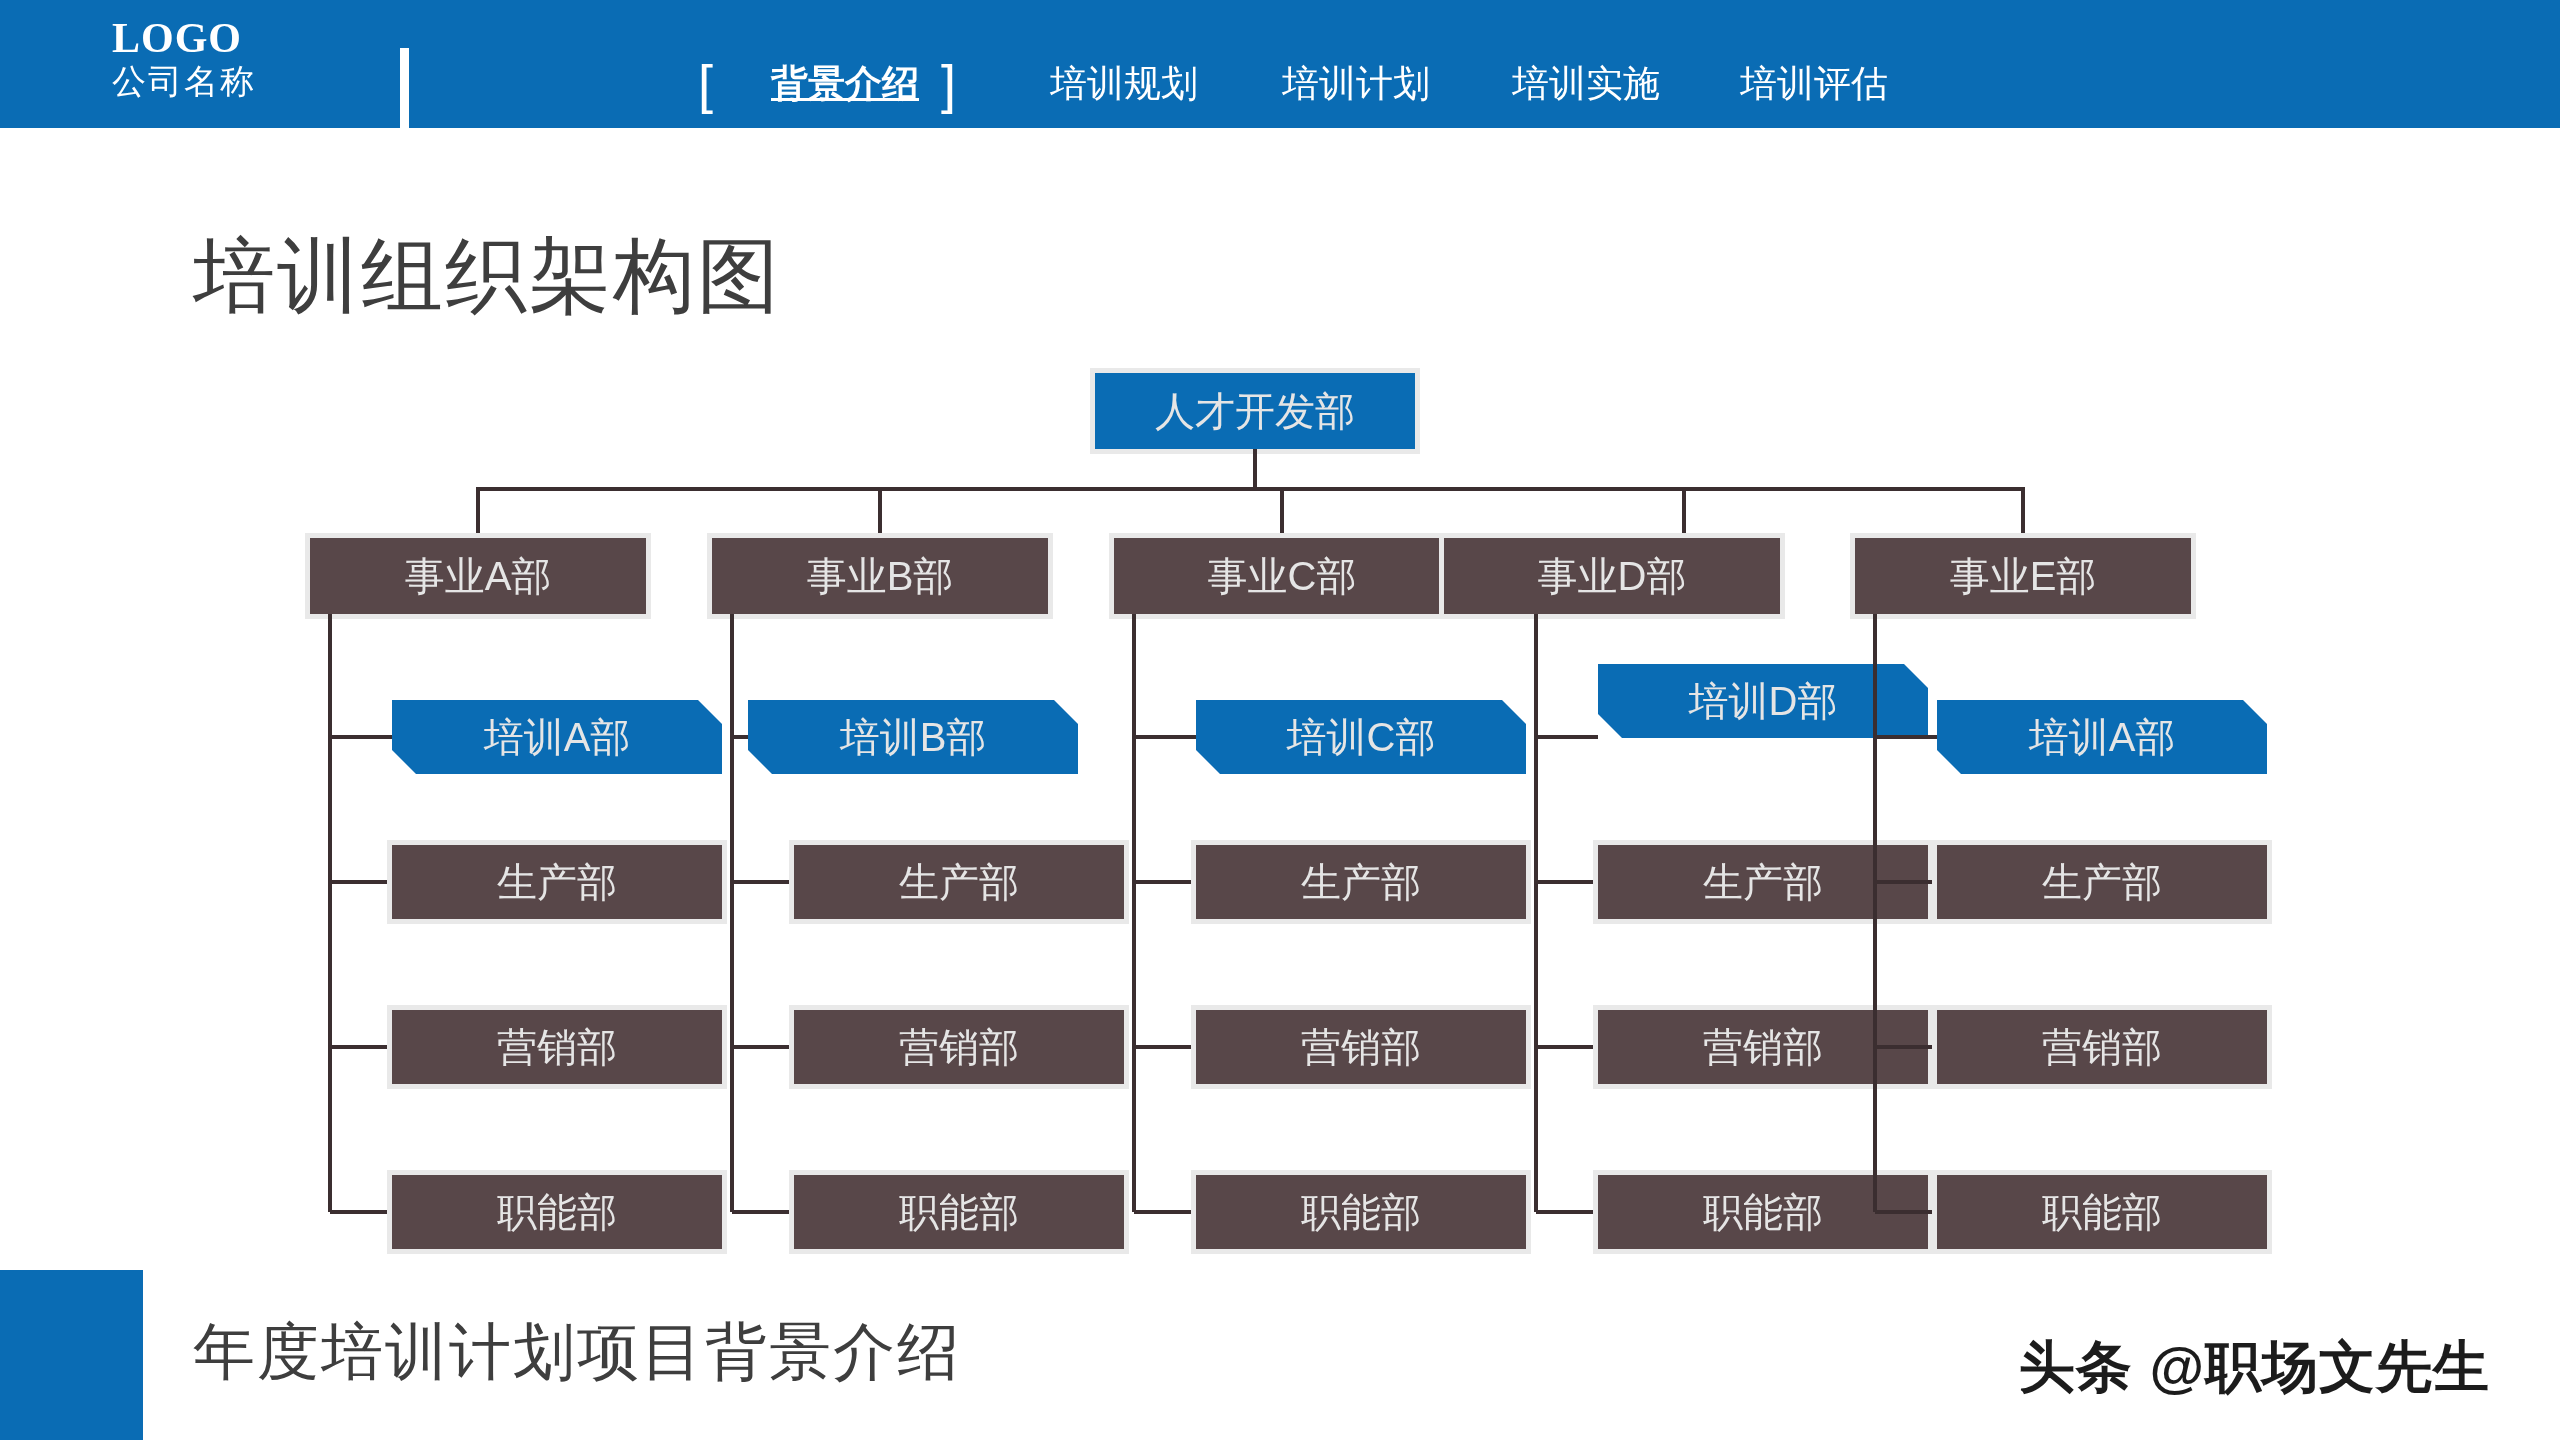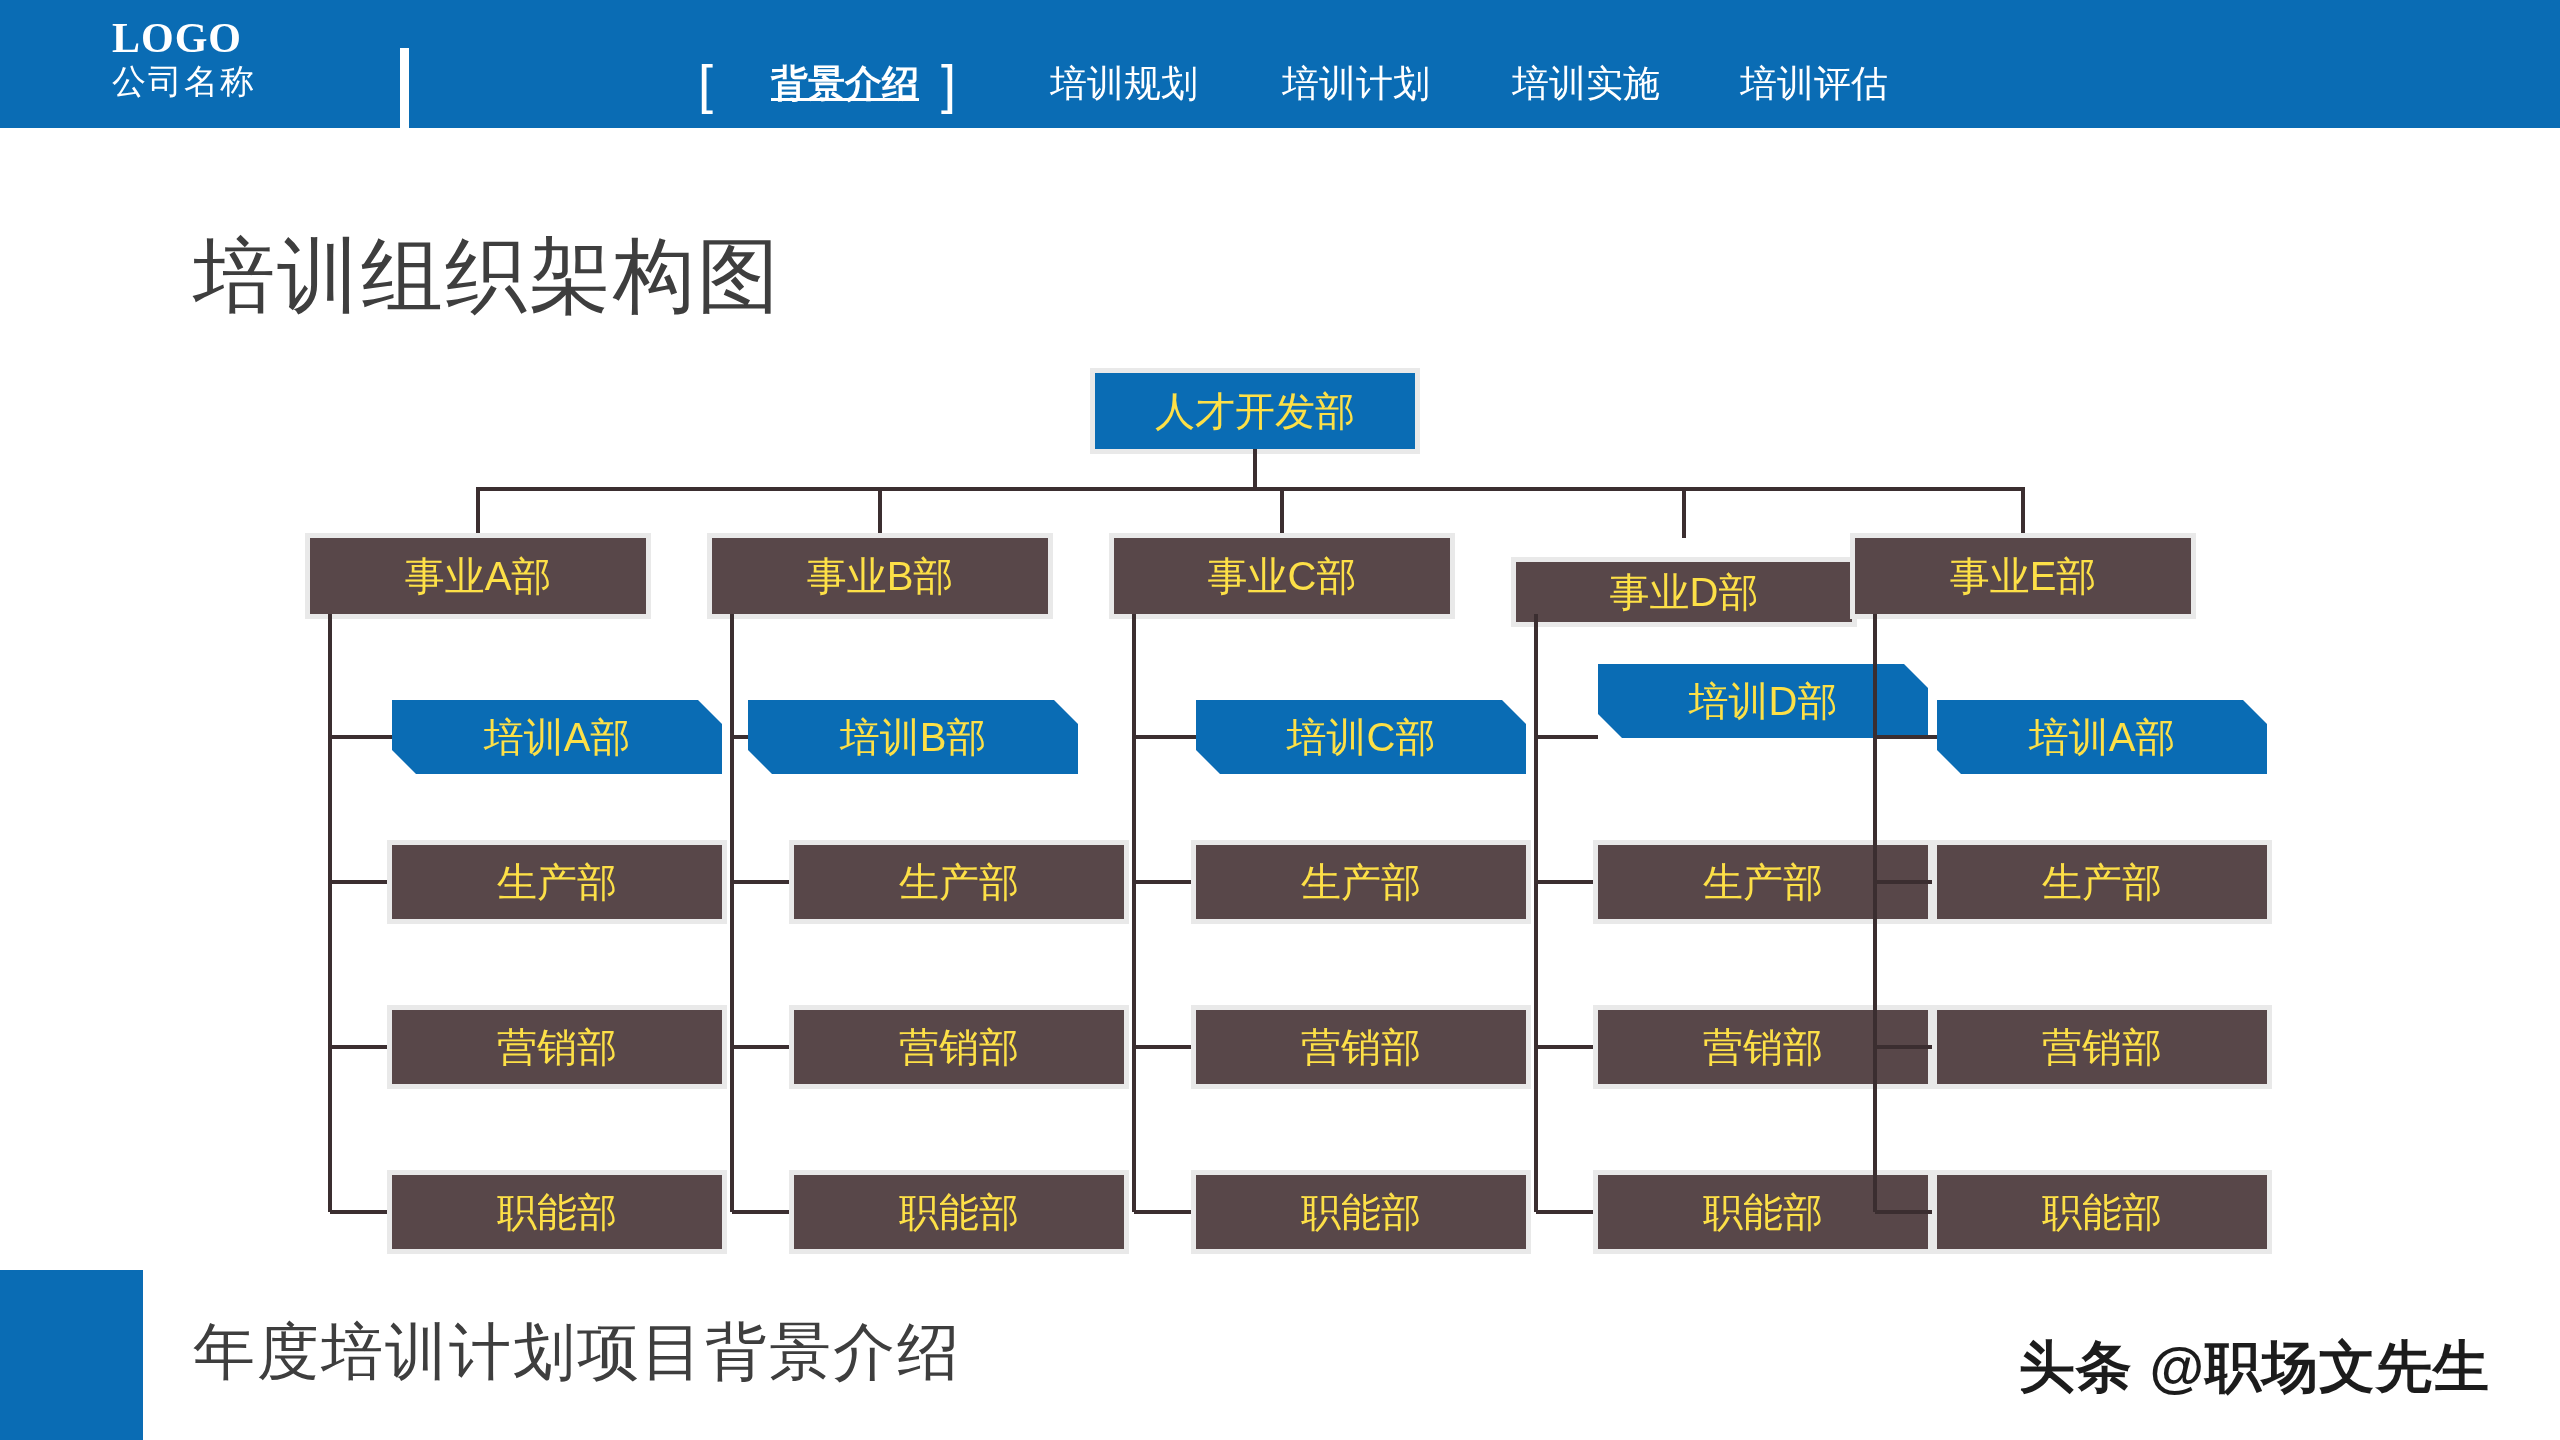--- a/index.html
+++ b/index.html
@@ -50,21 +50,21 @@
   
   .page-title{
     position:absolute;left:193px;top:222px;
     font-size:82px;color:#3E3E3E;letter-spacing:2px;white-space:nowrap;
   }
 
   
   .node{
     position:absolute;
     display:flex;align-items:center;justify-content:center;
-    color:#fde047;font-size:40px;white-space:nowrap;
+    color:#e5e5e5;font-size:40px;white-space:nowrap;
     box-sizing:border-box;
     box-shadow:0 0 0 5px #E9E9E9;
   }
   .node.blue{background:#0A6CB4;}
   .node.brown{background:#584749;}
   .node.bevel{
     box-shadow:none;
     filter:drop-shadow(3px 3px 3px rgba(0,0,0,0.22));
     clip-path:polygon(0 0, calc(100% - 24px) 0, 100% 24px, 100% 100%, 24px 100%, 0 calc(100% - 24px));
   }
@@ -145,21 +145,21 @@
       <div class="line v" style="left: 1132px; top: 614px; width: 4px; height: 598px;"></div>
       <div class="line h" style="left: 1134px; top: 735px; width: 62px; height: 4px;"></div>
       <div class="node blue bevel" style="left: 1196px; top: 700px; width: 330px; height: 74px;">培训C部</div>
       <div class="line h" style="left: 1134px; top: 880px; width: 62px; height: 4px;"></div>
       <div class="node brown" style="left: 1196px; top: 845px; width: 330px; height: 74px;">生产部</div>
       <div class="line h" style="left: 1134px; top: 1045px; width: 62px; height: 4px;"></div>
       <div class="node brown" style="left: 1196px; top: 1010px; width: 330px; height: 74px;">营销部</div>
       <div class="line h" style="left: 1134px; top: 1210px; width: 62px; height: 4px;"></div>
       <div class="node brown" style="left: 1196px; top: 1175px; width: 330px; height: 74px;">职能部</div>
       <div class="line v" style="left: 1682px; top: 487px; width: 4px; height: 51px;"></div>
-      <div class="node brown" style="left: 1516px; top: 538px; width: 336px; height: 60px; margin-top: 24px;">事业D部</div>
+      <div class="node brown" style="left: 1444px; top: 538px; width: 336px; height: 76px;">事业D部</div>
       <div class="line v" style="left: 1534px; top: 614px; width: 4px; height: 598px;"></div>
       <div class="line h" style="left: 1536px; top: 735px; width: 62px; height: 4px;"></div>
       <div class="node blue bevel" style="left: 1598px; top: 664px; width: 330px; height: 74px;">培训D部</div>
       <div class="line h" style="left: 1536px; top: 880px; width: 62px; height: 4px;"></div>
       <div class="node brown" style="left: 1598px; top: 845px; width: 330px; height: 74px;">生产部</div>
       <div class="line h" style="left: 1536px; top: 1045px; width: 62px; height: 4px;"></div>
       <div class="node brown" style="left: 1598px; top: 1010px; width: 330px; height: 74px;">营销部</div>
       <div class="line h" style="left: 1536px; top: 1210px; width: 62px; height: 4px;"></div>
       <div class="node brown" style="left: 1598px; top: 1175px; width: 330px; height: 74px;">职能部</div>
       <div class="line v" style="left: 2021px; top: 487px; width: 4px; height: 51px;"></div>

